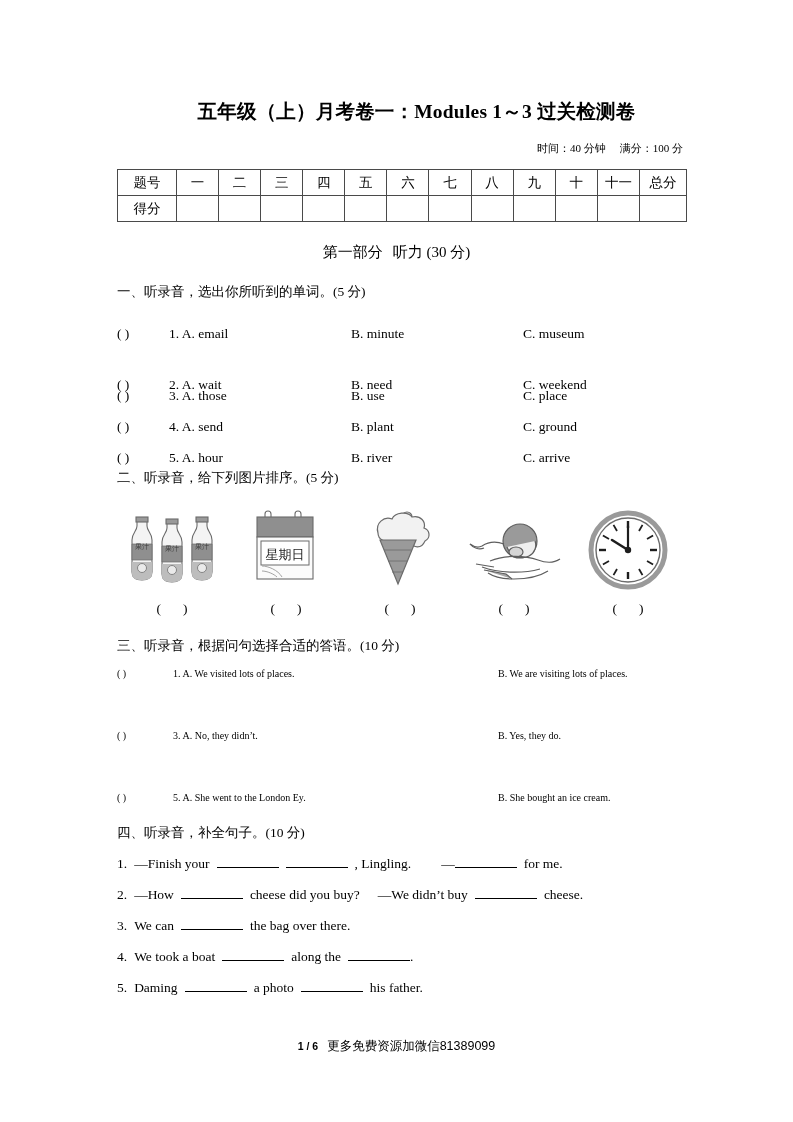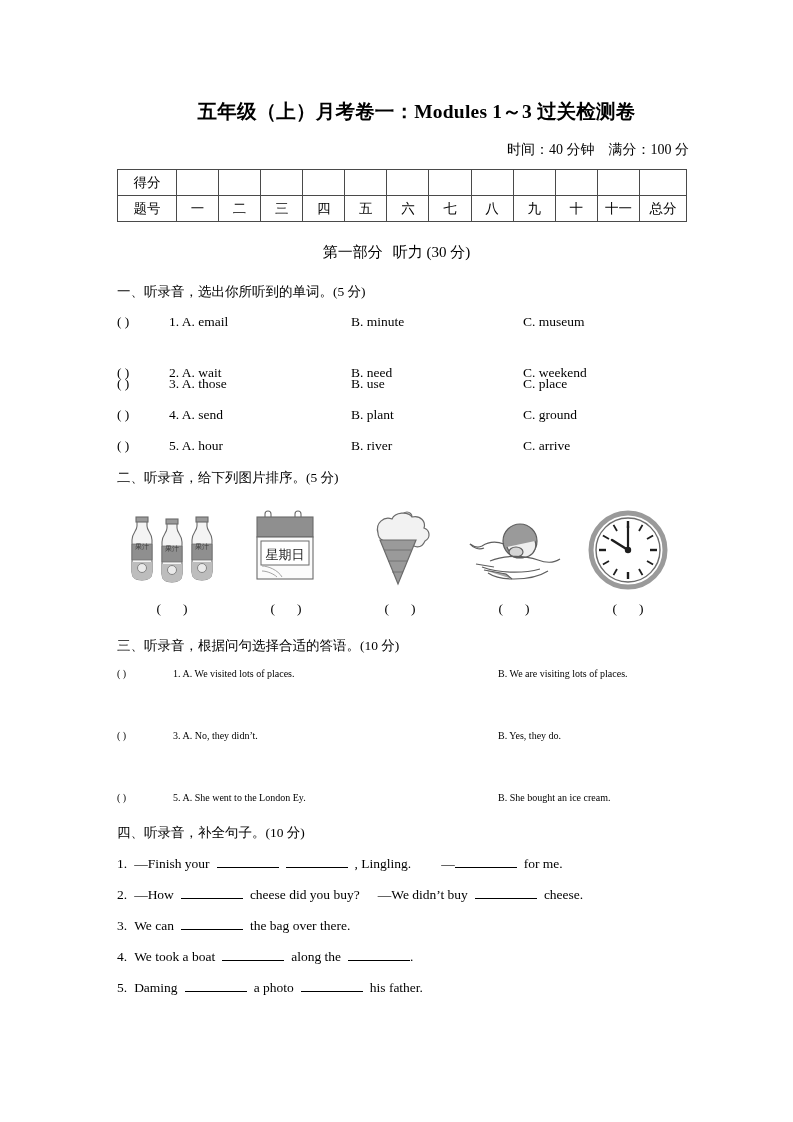--- a/index.html
+++ b/index.html
@@ -31,23 +31,23 @@
     text-align: center;
     font-size: 19.5px;
     font-weight: bold;
     letter-spacing: 0.2px;
     padding-left: 20px;
   }
 
   
   .meta-line {
     position: absolute;
-    right: 104px;
+    right: 110px;
     top: 141px;
-    font-size: 14px;
+    font-size: 11px;
     white-space: nowrap;
   }
   .meta-line .gap { display:inline-block; width: 14px; }
 
   
   .score-table-wrap {
     position: absolute;
     left: 117px;
     top: 169px;
     width: 570px;
@@ -95,20 +95,21 @@
     font-size: 13.5px;
     white-space: nowrap;
   }
   .opt-row .brk {
     display: inline-block;
     width: 52px;
   }
   .opt-row .oA {
     display: inline-block;
     width: 182px;
+    margin-top: 12px;
   }
   .opt-row .oB {
     display: inline-block;
     width: 172px;
   }
   .opt-row .oC {
     display: inline-block;
   }
 
   
@@ -207,48 +208,48 @@
   <div class="doc-title">五年级（上）月考卷一：Modules 1～3 过关检测卷</div>
 
   <div class="meta-line">
     <span>时间：40 分钟</span><span class="gap"></span><span>满分：100 分</span>
   </div>
 
   <div class="score-table-wrap">
     <table class="score-table">
       <tbody>
           <tr>
-        <td class="head-col">得分</td>
-        <td></td>
-        <td></td>
-        <td></td>
-        <td></td>
-        <td></td>
-        <td></td>
-        <td></td>
-        <td></td>
-        <td></td>
-        <td></td>
-        <td></td>
-        <td class="total-col"></td>
-      </tr>
-      <tr>
         <td class="head-col">题号</td>
         <td>一</td>
         <td>二</td>
         <td>三</td>
         <td>四</td>
         <td>五</td>
         <td>六</td>
         <td>七</td>
         <td>八</td>
         <td>九</td>
         <td>十</td>
         <td>十一</td>
         <td class="total-col">总分</td>
+      </tr>
+      <tr>
+        <td class="head-col">得分</td>
+        <td></td>
+        <td></td>
+        <td></td>
+        <td></td>
+        <td></td>
+        <td></td>
+        <td></td>
+        <td></td>
+        <td></td>
+        <td></td>
+        <td></td>
+        <td class="total-col"></td>
       </tr>
     </tbody>
       </table>
   </div>
 
   <div class="part-heading">
     <span>第一部分</span><span class="sp"></span><span>听力</span>&nbsp;<span>(30 分)</span>
   </div>
 
   <div class="sec-head" style="top:283px">一、听录音，选出你所听到的单词。(5 分)</div>
@@ -414,14 +415,17 @@
   </div>
 
   <div class="fill-row" style="top:948px">
     <span>4.</span><span class="sp-s"></span><span>We took a boat</span><span class="sp-s"></span><span class="blank w1"></span><span class="sp-s"></span><span>along the</span><span class="sp-s"></span><span class="blank w1"></span><span>.</span>
   </div>
 
   <div class="fill-row" style="top:979px">
     <span>5.</span><span class="sp-s"></span><span>Daming</span><span class="sp-s"></span><span class="blank w1"></span><span class="sp-s"></span><span>a photo</span><span class="sp-s"></span><span class="blank w1"></span><span class="sp-s"></span><span>his father.</span>
   </div>
 
+  <div class="footer">
+    <span class="pg">1 / 6</span><span class="sp"></span><span class="ftxt">更多免费资源加微信81389099</span>
+  </div>
 
 </div>
 
 </body></html>

